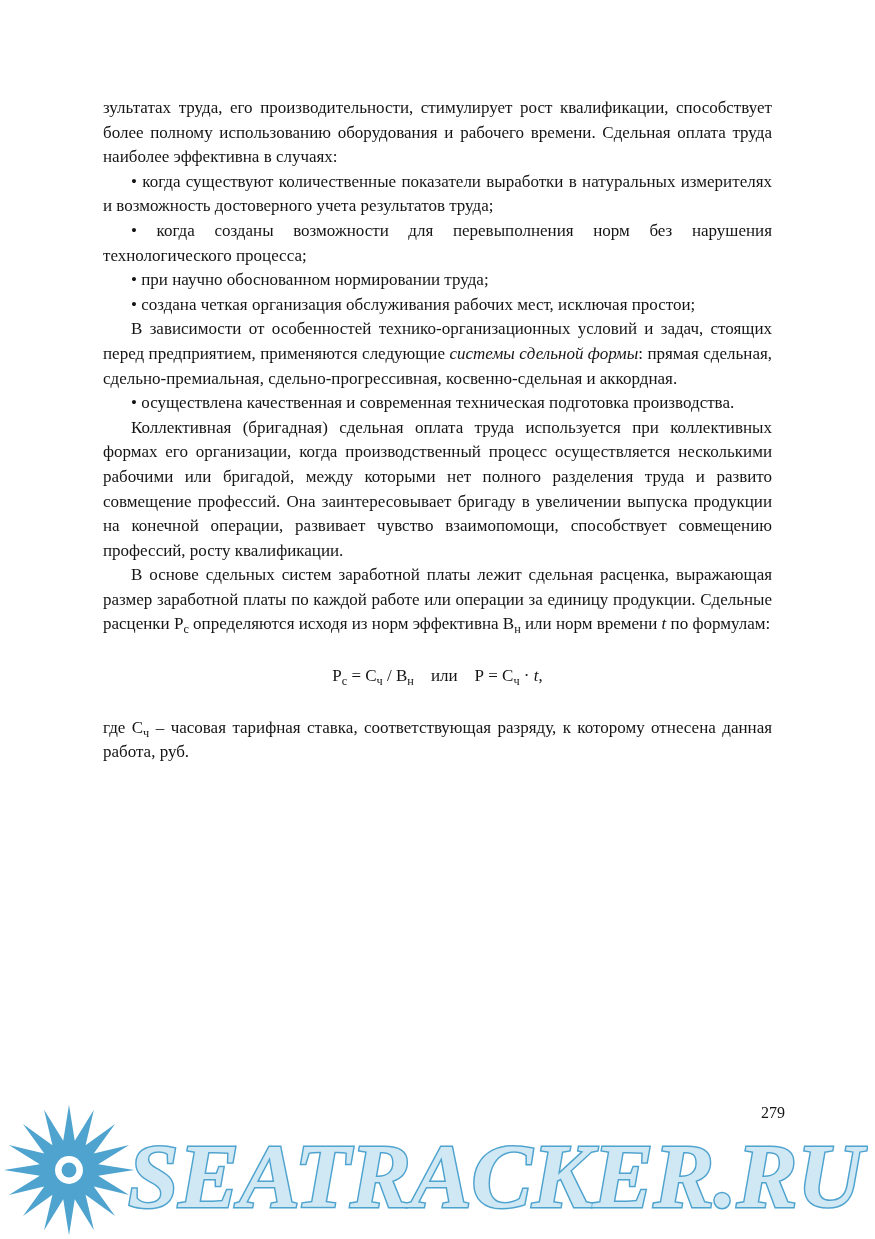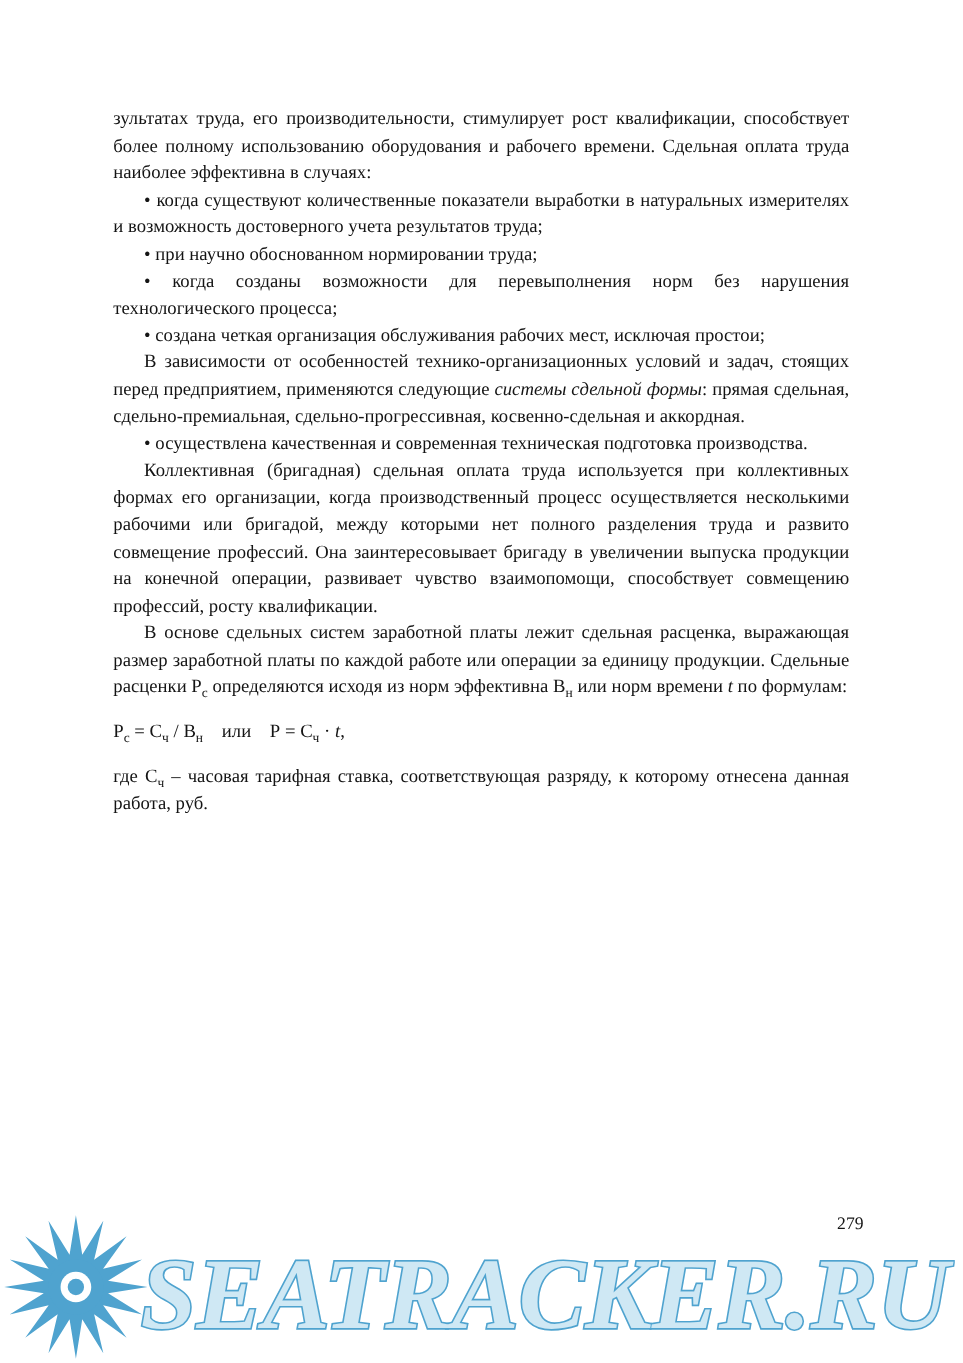--- a/index.html
+++ b/index.html
@@ -35,23 +35,23 @@
     text-indent: 28px;
   }
   .it {
     font-style: italic;
   }
   sub {
     font-size: 0.72em;
     line-height: 0;
   }
   .formula {
-    text-align: left;
+    text-align: center;
     white-space: pre-wrap;
-    margin: 16px 0;
+    margin: 27px 0;
   }
   .page-number {
     position: absolute;
     top: 1104px;
     right: 103px;
     font-size: 16px;
     z-index: 3;
   }
   .watermark {
     position: absolute;
@@ -80,22 +80,22 @@
   }
 </style>
 </head>
 <body>
 
 <div class="page">
 
   <div class="text-block">
       <p class="para"><span>зультатах труда, его производительности, стимулирует рост квалификации, способствует более полному использованию оборудования и рабочего времени. Сдельная оплата труда наиболее эффективна в случаях:</span></p>
       <p class="para indent"><span>• когда существуют количественные показатели выработки в натуральных измерителях и возможность достоверного учета результатов труда;</span></p>
+      <p class="para indent"><span>• когда созданы возможности для перевыполнения норм без нарушения технологического процесса;</span></p>
       <p class="para indent"><span>• при научно обоснованном нормировании труда;</span></p>
-      <p class="para indent"><span>• когда созданы возможности для перевыполнения норм без нарушения технологического процесса;</span></p>
       <p class="para indent"><span>• создана четкая организация обслуживания рабочих мест, исключая простои;</span></p>
       <p class="para indent"><span>В зависимости от особенностей технико-организационных условий и задач, стоящих перед предприятием, применяются следующие </span><span class="it">системы сдельной формы</span><span>: прямая сдельная, сдельно-премиальная, сдельно-прогрессивная, косвенно-сдельная и аккордная.</span></p>
       <p class="para indent"><span>• осуществлена качественная и современная техническая подготовка производства.</span></p>
       <p class="para indent"><span>Коллективная (бригадная) сдельная оплата труда используется при коллективных формах его организации, когда производственный процесс осуществляется несколькими рабочими или бригадой, между которыми нет полного разделения труда и развито совмещение профессий. Она заинтересовывает бригаду в увеличении выпуска продукции на конечной операции, развивает чувство взаимопомощи, способствует совмещению профессий, росту квалификации.</span></p>
       <p class="para indent"><span>В основе сдельных систем заработной платы лежит сдельная расценка, выражающая размер заработной платы по каждой работе или операции за единицу продукции. Сдельные расценки Р</span><sub>с</sub><span> определяются исходя из норм эффективна В</span><sub>н</sub><span> или норм времени </span><span class="it">t</span><span> по формулам:</span></p>
       <div class="formula"><span>Р</span><sub>с</sub><span> = С</span><sub>ч</sub><span> / В</span><sub>н</sub><span>    или    Р = С</span><sub>ч</sub><span> · </span><span class="it">t</span><span>,</span></div>
       <p class="para"><span>где С</span><sub>ч</sub><span> – часовая тарифная ставка, соответствующая разряду, к которому отнесена данная работа, руб.</span></p>
     </div>
 
   <div class="page-number">279</div>

